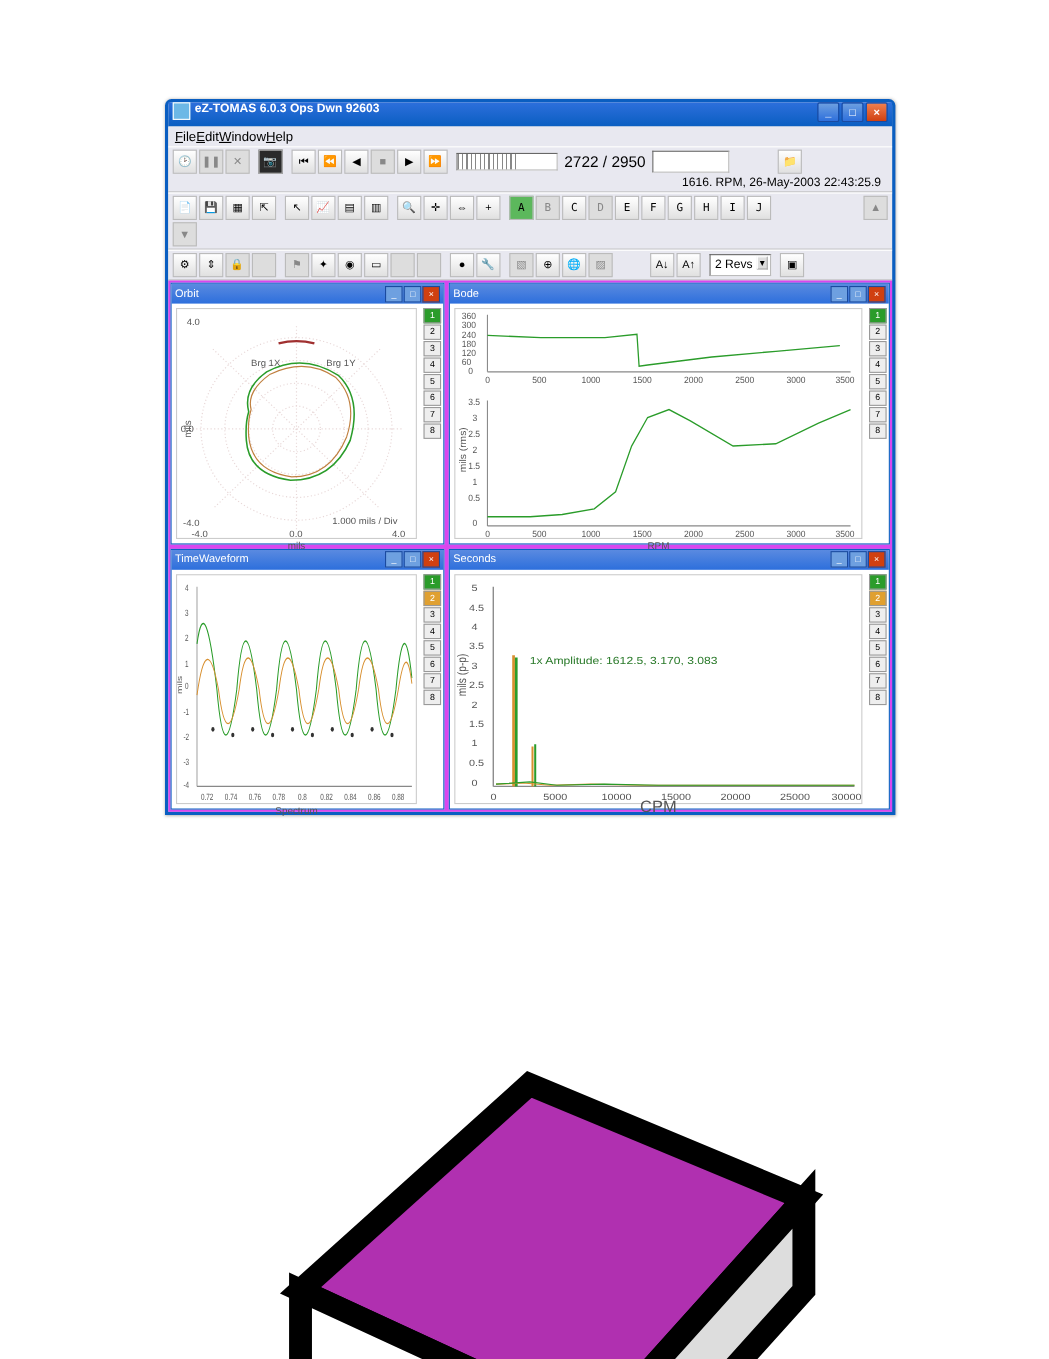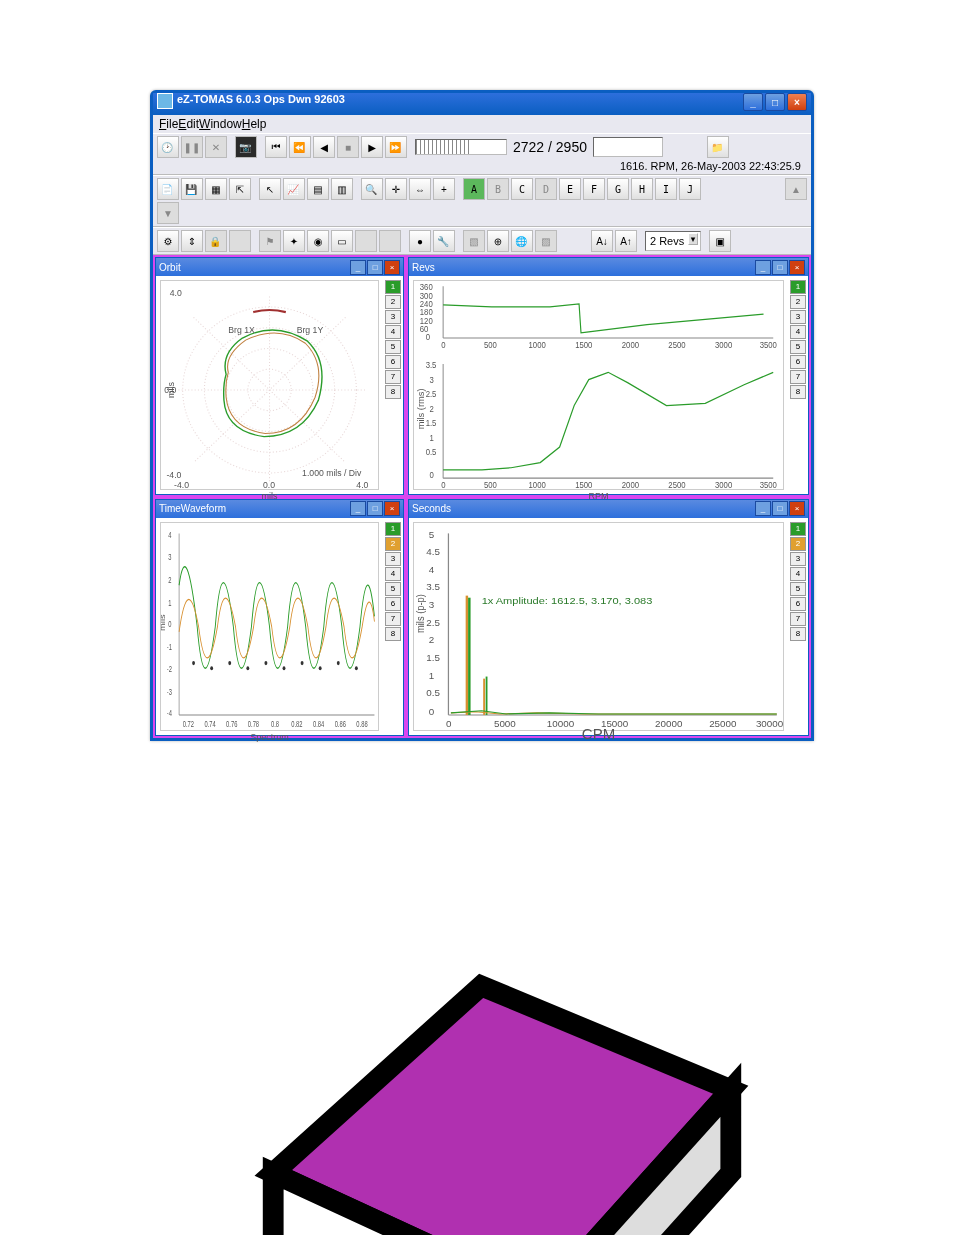--- a/index.html
+++ b/index.html
@@ -202,21 +202,21 @@
           <div>5</div>
           <div>6</div>
           <div>7</div>
           <div>8</div>
         </div>
       </div>
     </div>
 
     <div class="subwin">
       <div class="subtitle">
-        <span>Revs</span>
+        <span>Bode</span>
         <div class="spacer"></div>
         <div class="sbtn">_</div>
         <div class="sbtn">□</div>
         <div class="sbtn close">×</div>
       </div>
       <div class="plot">
         <div class="plotarea">
           <svg viewBox="0 0 380 200" preserveAspectRatio="none">
 
             <line class="axis" x1="30" y1="55" x2="370" y2="55"></line>

